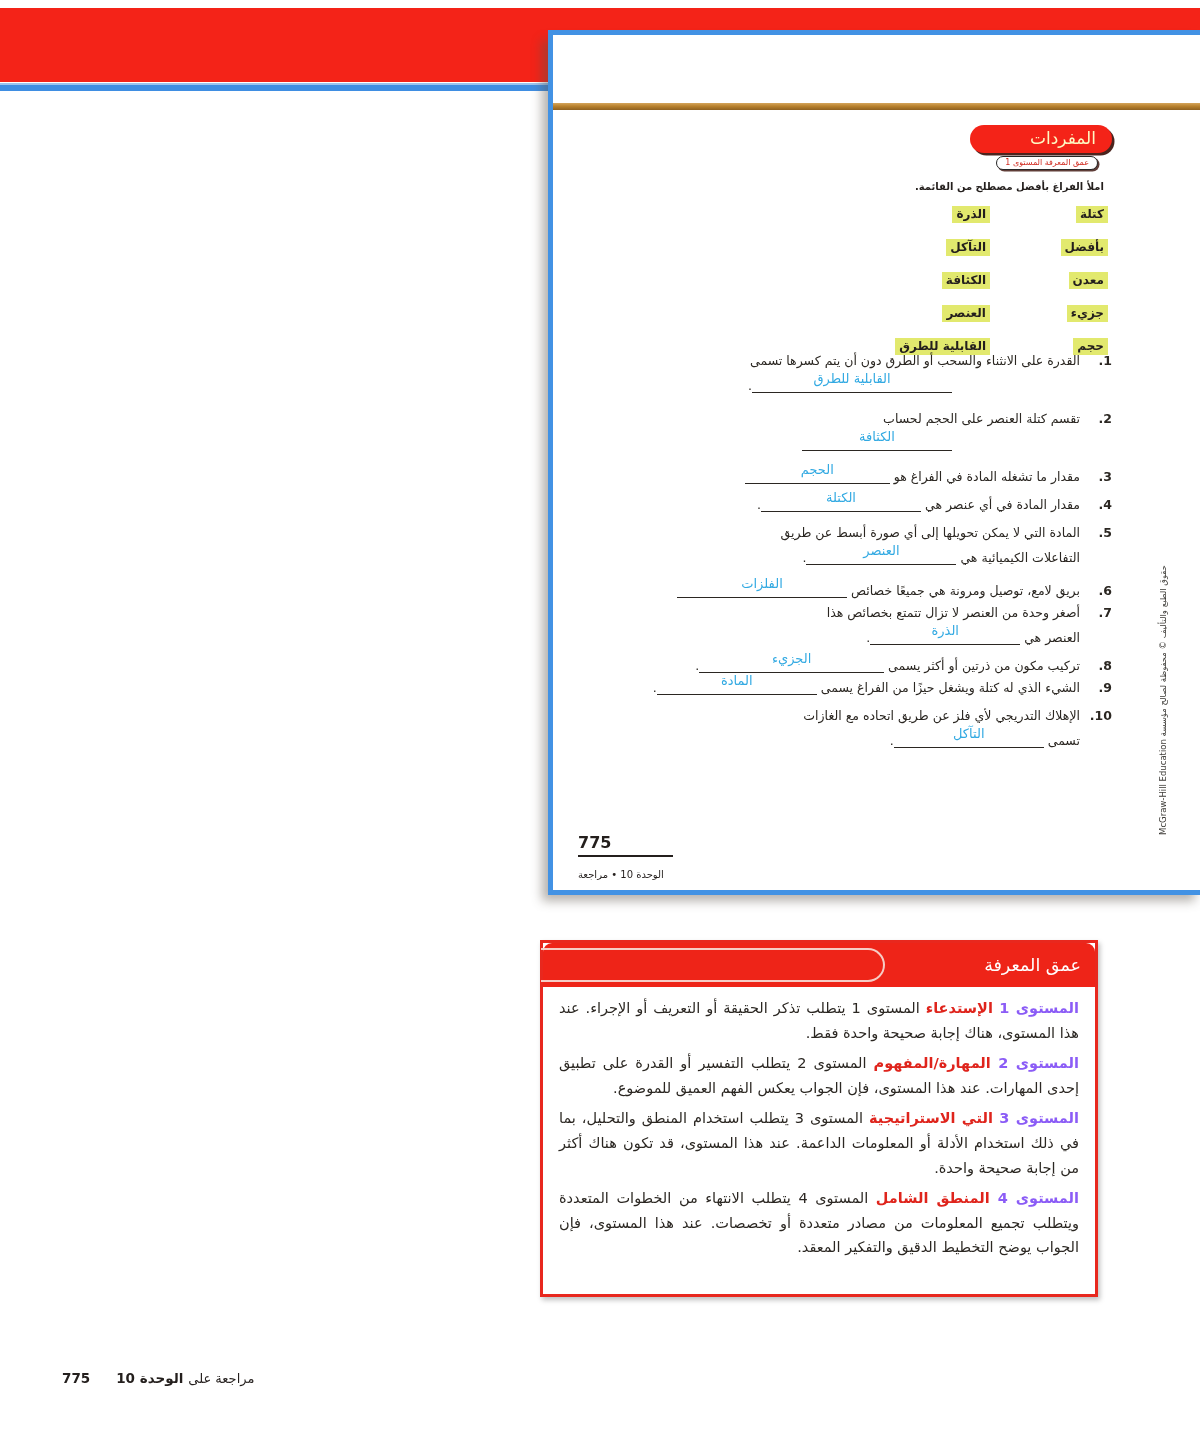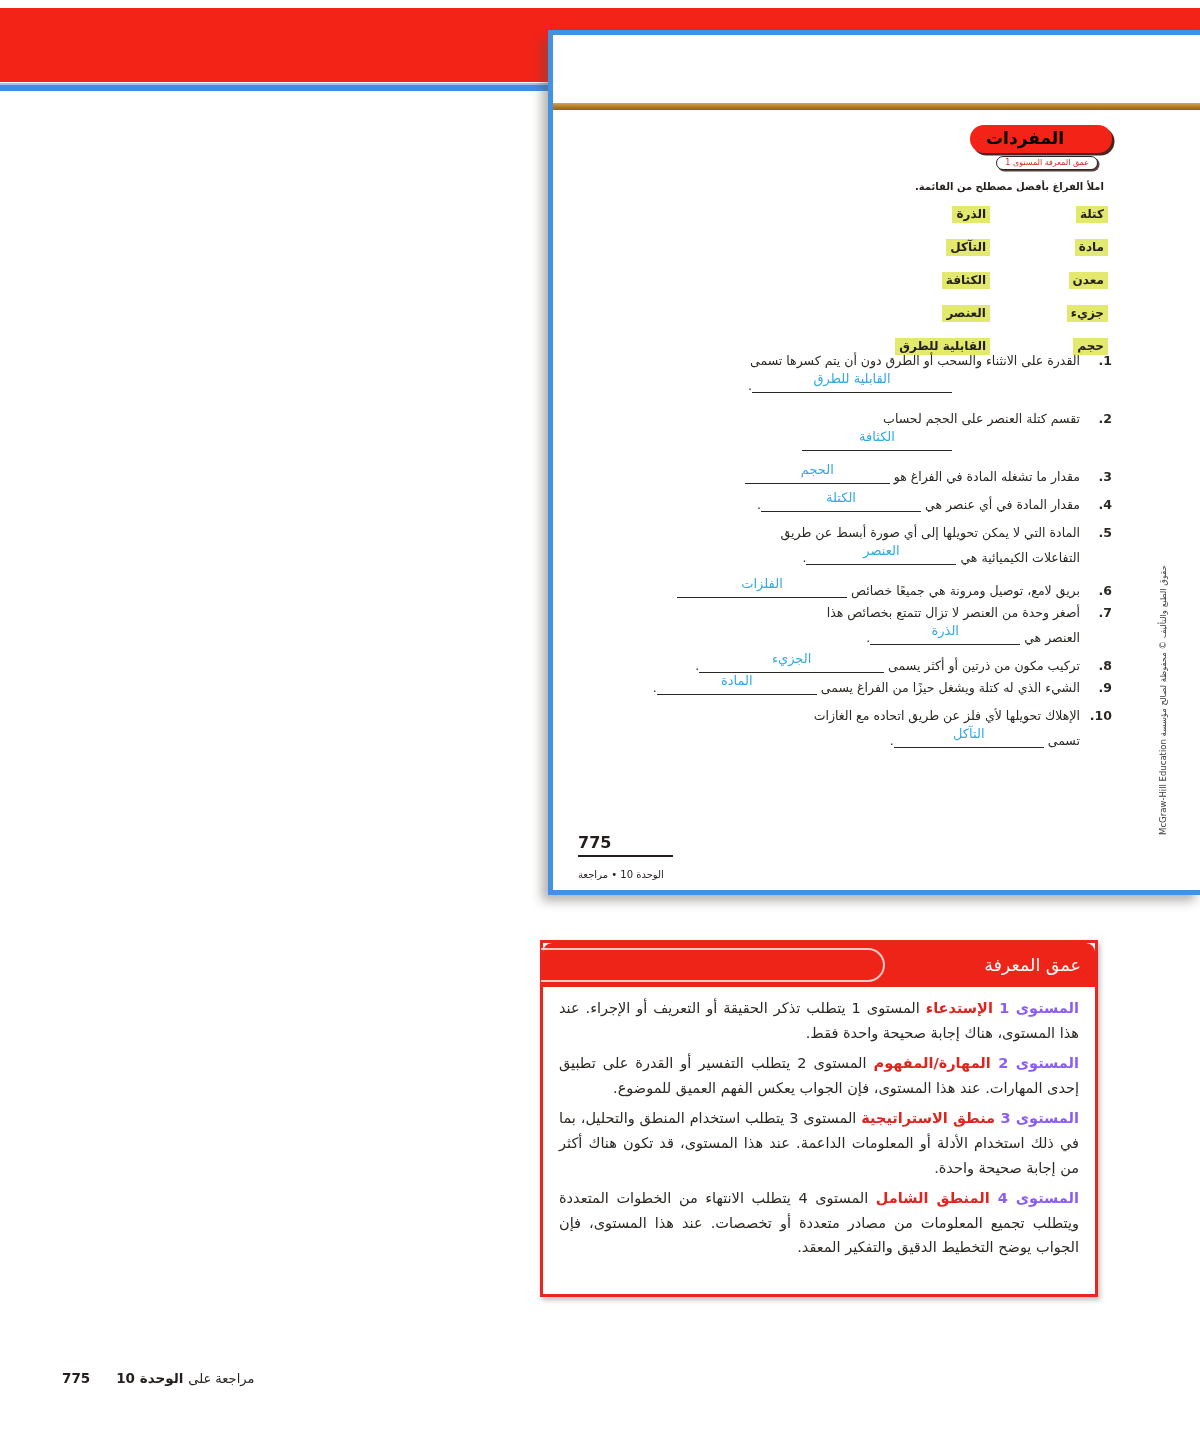--- a/index.html
+++ b/index.html
@@ -20,22 +20,22 @@
   .page{
     position:absolute;left:548px;top:30px;width:647px;height:855px;
     background:#ffffff;border:5px solid #4292e4;z-index:3;
     box-shadow:-8px 8px 10px -2px rgba(90,85,75,.45);
   }
   .page-inner{position:absolute;inset:0;direction:rtl;color:#2b2722;}
   .brown-rule{position:absolute;top:68px;left:0;right:0;height:7px;
     background:linear-gradient(#d5a55c 0%,#b9822e 45%,#8f6120 100%);}
 
   .vocab-badge{
-    position:absolute;top:90px;right:88px;min-width:110px;text-align:left;
-    background:#f42318;color:#000000;font-weight:bold;font-size:17px;
+    position:absolute;top:90px;right:88px;min-width:110px;text-align:right;
+    background:#f42318;color:#fef9c3;font-weight:normal;font-size:17px;
     padding:3px 16px 5px;border-radius:15px;
     box-shadow:2.5px 2.5px 0 rgba(55,12,6,.9);
   }
   .dok-tag{
     position:absolute;top:121px;right:102px;background:#fff;color:#d0291e;
     border:1.6px solid #262626;border-radius:9px;font-size:8px;font-weight:normal;
     padding:1px 8px 2px;letter-spacing:.2px;box-shadow:1.5px 1.5px 0 rgba(55,12,6,.8);
   }
   .instruction{position:absolute;top:138px;right:88px;margin:8px;font-size:10px;font-weight:bold;color:#241f1d;}
 
@@ -112,61 +112,61 @@
       <div class="vocab-badge">
         <span>المفردات</span>
       </div>
       <div class="dok-tag">عمق المعرفة المستوى 1</div>
 
       <p class="instruction">املأ الفراغ بأفضل مصطلح من القائمة.</p>
 
       <div class="terms" id="terms">
           <div><span class="hl">كتلة</span></div>
           <div><span class="hl">الذرة</span></div>
-          <div><span class="hl">مادة</span></div>
+          <div><span class="hl">بأفضل</span></div>
           <div><span class="hl">التآكل</span></div>
           <div><span class="hl">معدن</span></div>
           <div><span class="hl">الكثافة</span></div>
           <div><span class="hl">جزيء</span></div>
           <div><span class="hl">العنصر</span></div>
           <div><span class="hl">حجم</span></div>
           <div><span class="hl">القابلية للطرق</span></div>
         </div>
 
       <ol class="questions" id="questions">
           <li class="q q1"><span class="qnum">1.</span><span>القدرة على الانثناء والسحب أو الطرق دون أن يتم كسرها تسمى</span><div class="blank-row"><span class="blank" style="width: 200px;"><span class="ans">القابلية للطرق</span></span>.</div></li>
           <li class="q q2"><span class="qnum">2.</span><span>تقسم كتلة العنصر على الحجم لحساب</span><div class="blank-row"><span class="blank" style="width: 150px;"><span class="ans">الكثافة</span></span></div></li>
           <li class="q q3"><span class="qnum">3.</span><span>مقدار ما تشغله المادة في الفراغ هو </span><span class="blank" style="width: 145px;"><span class="ans">الحجم</span></span></li>
           <li class="q q4"><span class="qnum">4.</span><span>مقدار المادة في أي عنصر هي </span><span class="blank" style="width: 160px;"><span class="ans">الكتلة</span></span>.</li>
           <li class="q q5"><span class="qnum">5.</span><span>المادة التي لا يمكن تحويلها إلى أي صورة أبسط عن طريق</span><div class="qline2"><span>التفاعلات الكيميائية هي </span><span class="blank" style="width: 150px;"><span class="ans">العنصر</span></span>.</div></li>
           <li class="q q6"><span class="qnum">6.</span><span>بريق لامع، توصيل ومرونة هي جميعًا خصائص </span><span class="blank" style="width: 170px;"><span class="ans">الفلزات</span></span></li>
           <li class="q q7"><span class="qnum">7.</span><span>أصغر وحدة من العنصر لا تزال تتمتع بخصائص هذا</span><div class="qline2"><span>العنصر هي </span><span class="blank" style="width: 150px;"><span class="ans">الذرة</span></span>.</div></li>
           <li class="q q8"><span class="qnum">8.</span><span>تركيب مكون من ذرتين أو أكثر يسمى </span><span class="blank" style="width: 185px;"><span class="ans">الجزيء</span></span>.</li>
           <li class="q q9"><span class="qnum">9.</span><span>الشيء الذي له كتلة ويشغل حيزًا من الفراغ يسمى </span><span class="blank" style="width: 160px;"><span class="ans">المادة</span></span>.</li>
-          <li class="q q10"><span class="qnum">10.</span><span>الإهلاك تحويلها لأي فلز عن طريق اتحاده مع الغازات</span><div class="qline2"><span>تسمى </span><span class="blank" style="width: 150px;"><span class="ans">التآكل</span></span>.</div></li>
+          <li class="q q10"><span class="qnum">10.</span><span>الإهلاك التدريجي لأي فلز عن طريق اتحاده مع الغازات</span><div class="qline2"><span>تسمى </span><span class="blank" style="width: 150px;"><span class="ans">التآكل</span></span>.</div></li>
         </ol>
 
       <div class="pagenum">
         <div class="pn">775</div>
         <div class="pn-caption">الوحدة 10 • مراجعة</div>
       </div>
 
       <div class="copyright">حقوق الطبع والتأليف © محفوظة لصالح مؤسسة McGraw-Hill Education</div>
     </div>
   </section>
 
   <section class="dok-box">
     <div class="dok-header">
       <div class="dok-pill"></div>
       <div class="dok-title">عمق المعرفة</div>
     </div>
     <div class="dok-body" id="dok-levels">
         <p class="dok-level"><b class="lvl">المستوى 1 </b><b class="lvlname">الإستدعاء</b><span> المستوى 1 يتطلب تذكر الحقيقة أو التعريف أو الإجراء. عند هذا المستوى، هناك إجابة صحيحة واحدة فقط.</span></p>
         <p class="dok-level"><b class="lvl">المستوى 2 </b><b class="lvlname">المهارة/المفهوم</b><span> المستوى 2 يتطلب التفسير أو القدرة على تطبيق إحدى المهارات. عند هذا المستوى، فإن الجواب يعكس الفهم العميق للموضوع.</span></p>
-        <p class="dok-level"><b class="lvl">المستوى 3 </b><b class="lvlname">منطق الاستراتيجية</b><span> المستوى 3 يتطلب استخدام المنطق والتحليل، بما في ذلك استخدام الأدلة أو المعلومات الداعمة. عند هذا المستوى، قد تكون هناك أكثر من إجابة صحيحة واحدة.</span></p>
+        <p class="dok-level"><b class="lvl">المستوى 3 </b><b class="lvlname">التي الاستراتيجية</b><span> المستوى 3 يتطلب استخدام المنطق والتحليل، بما في ذلك استخدام الأدلة أو المعلومات الداعمة. عند هذا المستوى، قد تكون هناك أكثر من إجابة صحيحة واحدة.</span></p>
         <p class="dok-level"><b class="lvl">المستوى 4 </b><b class="lvlname">المنطق الشامل</b><span> المستوى 4 يتطلب الانتهاء من الخطوات المتعددة ويتطلب تجميع المعلومات من مصادر متعددة أو تخصصات. عند هذا المستوى، فإن الجواب يوضح التخطيط الدقيق والتفكير المعقد.</span></p>
       </div>
   </section>
 
   <div class="doc-footer">
     <span>مراجعة على</span>
     <span class="fgap" style="width:5px"></span>
     <b>الوحدة 10</b>
     <span class="fgap"></span>
     <b class="fpage">775</b>

